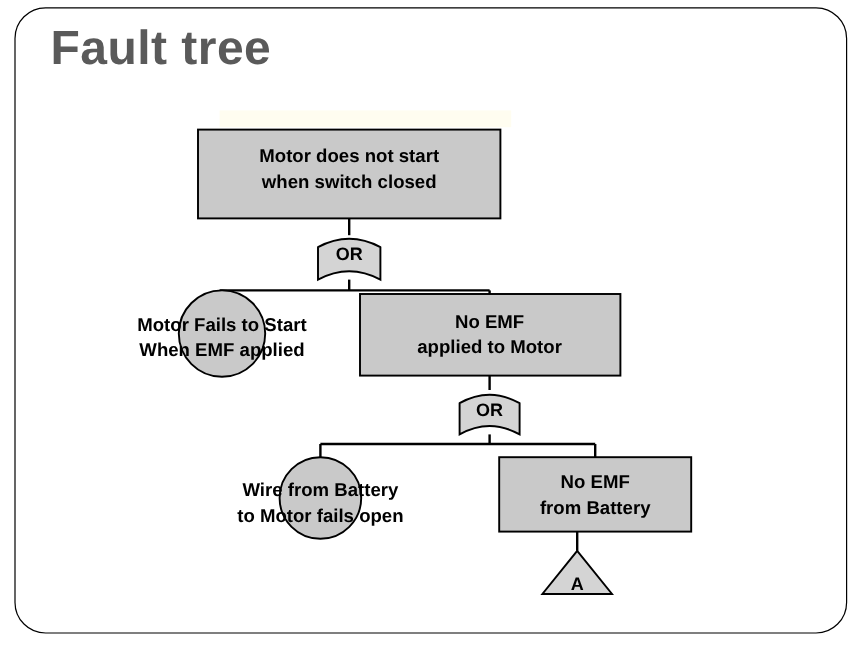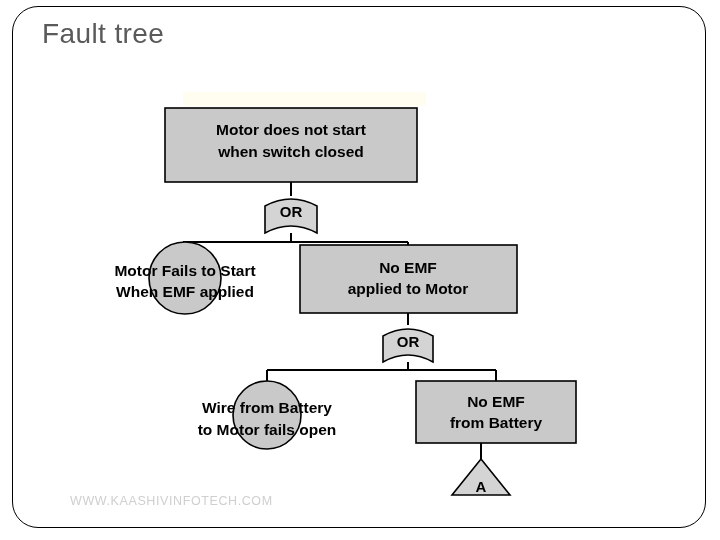--- a/index.html
+++ b/index.html
@@ -31,23 +31,23 @@
     border-radius: 26px;
     box-sizing: border-box;
     pointer-events: none;
     background: transparent;
   }
   
   #title {
     position: absolute;
     left: 42px;
     top: 18px;
-    font-size: 28px;
+    font-size: 40px;
     color: #5a5a5a;
-    font-weight: normal;
+    font-weight: bold;
     letter-spacing: 0.4px;
     white-space: nowrap;
   }
   #diagram-area {
     position: absolute;
     left: 0;
     top: 0;
     width: 720px;
     height: 476px;
   }
@@ -146,15 +146,14 @@
       <rect class="shape-fill" x="416" y="381" width="160" height="62"></rect>
       <text class="node-text t16" x="496" y="407">No EMF</text>
       <text class="node-text t16" x="496" y="428">from Battery</text>
 
       <polygon class="tri-fill" points="481,459 510,495 452,495"></polygon>
       <text class="node-text tri-label" x="481" y="492">A</text>
 
     </svg>
   </div>
 
-  <div id="watermark">WWW.KAASHIVINFOTECH.COM</div>
 
 </div>
 
 </body></html>

